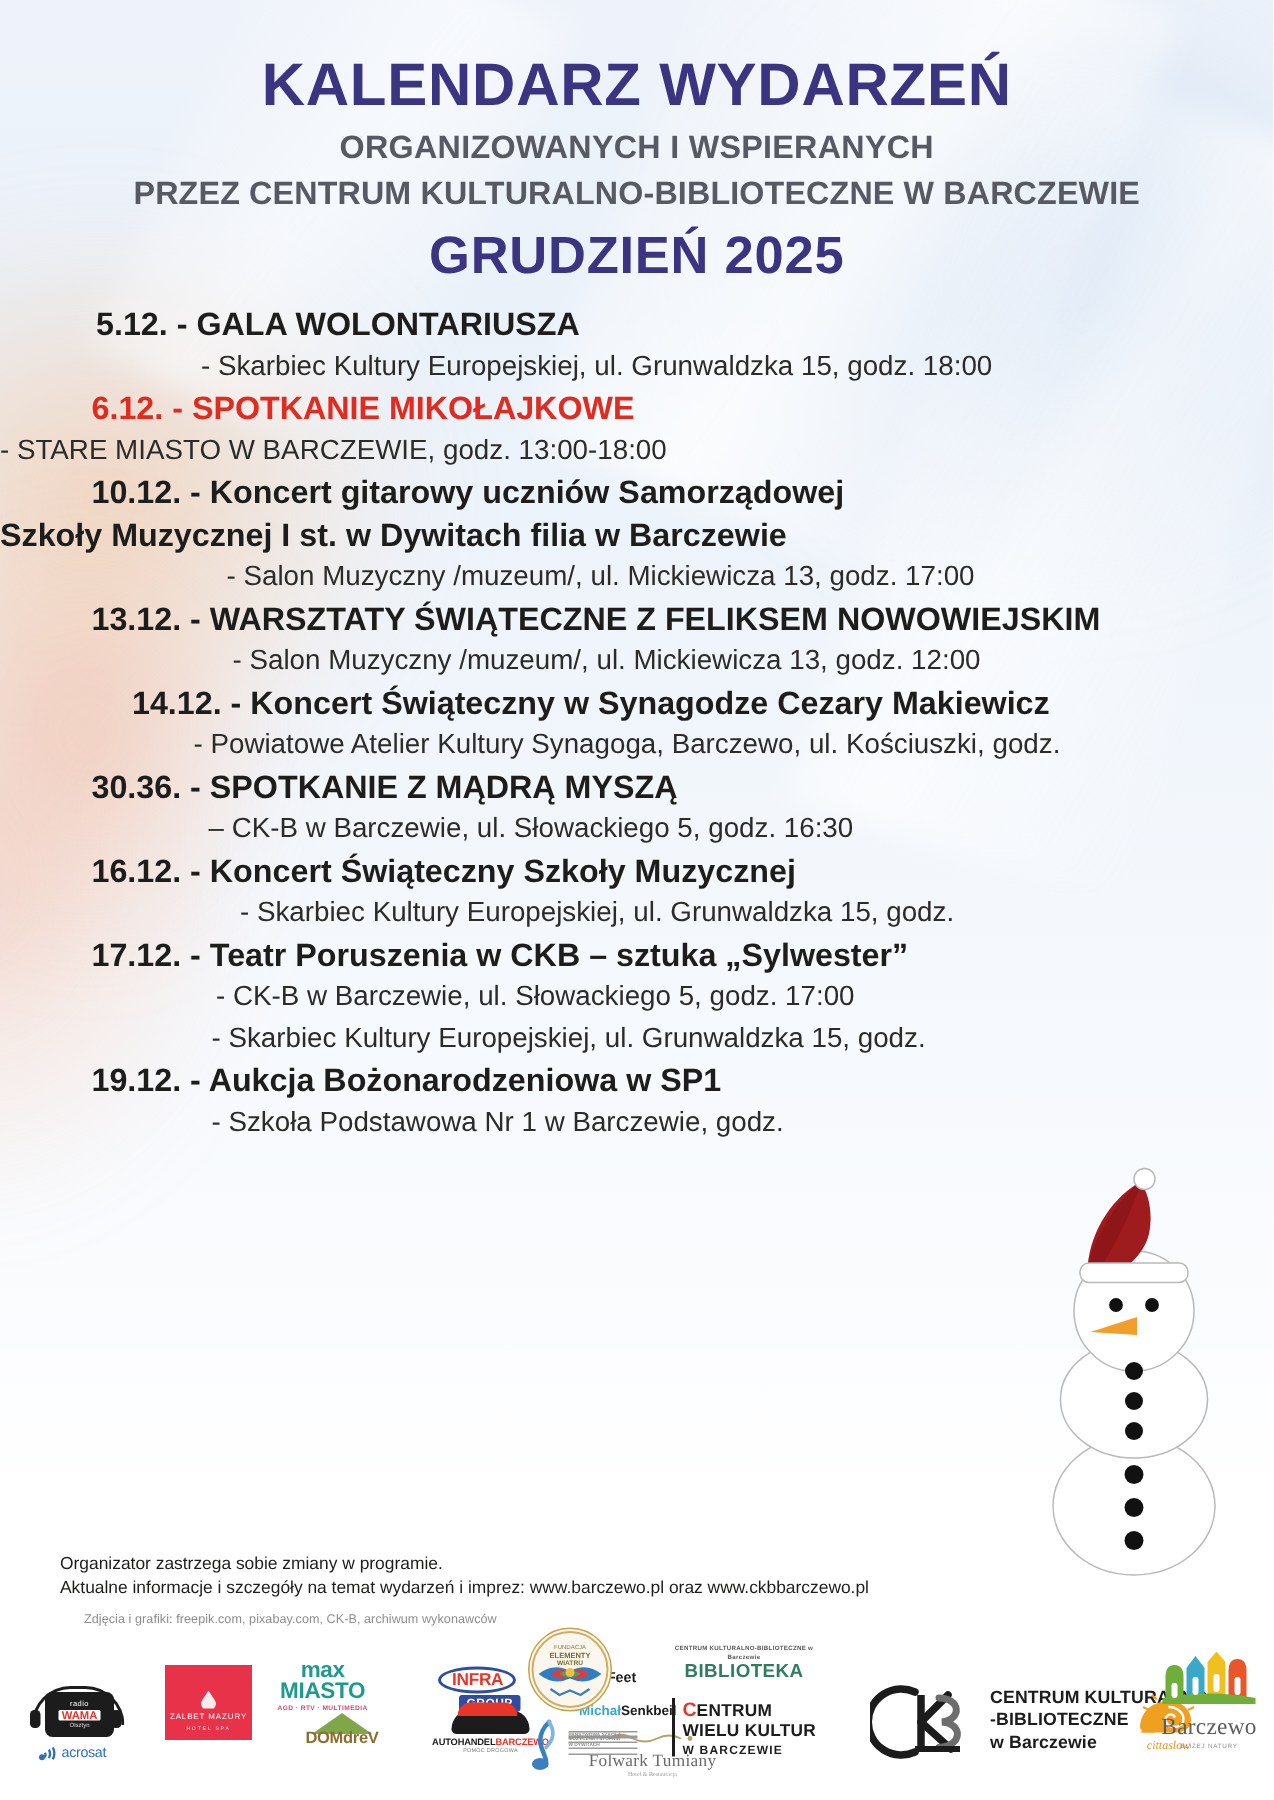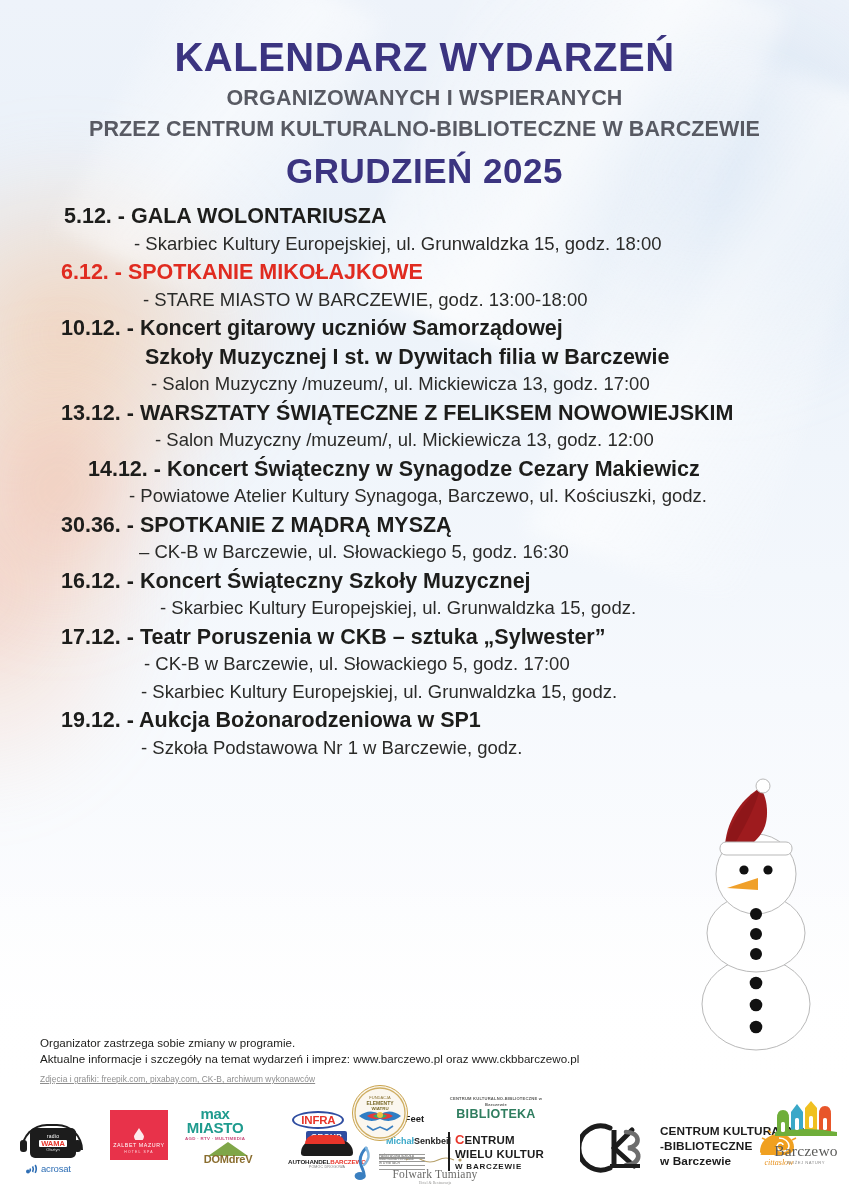--- a/index.html
+++ b/index.html
@@ -148,26 +148,25 @@
   .footer-note {
     position: absolute;
     left: 40px;
     top: 1035px;
     color: #1d1d1b;
     font-size: 11.6px;
     line-height: 1.42;
   }
   .credits {
     position: absolute;
-    left: 40px;
+    left: 56px;
     top: 1074px;
     color: #8d8d8d;
     font-size: 8.4px;
     letter-spacing: 0.05px;
-    text-decoration: underline;
   }
 
   
   .logos { position: absolute; left: 0; top: 1090px; width: 849px; height: 110px; }
   .logo { position: absolute; }
 
   
   .radio-badge {
     width: 46px; height: 30px; border-radius: 5px;
     background: #1c1c1c; color: #fff;
@@ -253,23 +252,23 @@
     <div class="title-main">KALENDARZ WYDARZEŃ</div>
     <div class="title-sub1">ORGANIZOWANYCH I WSPIERANYCH</div>
     <div class="title-sub2">PRZEZ CENTRUM KULTURALNO-BIBLIOTECZNE W BARCZEWIE</div>
     <div class="title-month">GRUDZIEŃ 2025</div>
   </div>
 
   <div class="events" id="events-container">
       <div class="ev-title" style="padding-left: 64px;">5.12. -  GALA WOLONTARIUSZA</div>
       <div class="ev-venue" style="padding-left: 134px;">- Skarbiec Kultury Europejskiej, ul. Grunwaldzka 15, godz. 18:00</div>
       <div class="ev-title red" style="padding-left: 61px;">6.12.  - SPOTKANIE MIKOŁAJKOWE</div>
-      <div class="ev-venue" style="padding-left: 143px;">- STARE MIASTO W BARCZEWIE, godz. 13:00-18:00</div>
+      <div class="ev-venue" style="">- STARE MIASTO W BARCZEWIE, godz. 13:00-18:00</div>
       <div class="ev-title" style="padding-left: 61px;">10.12. - Koncert gitarowy uczniów Samorządowej</div>
-      <div class="ev-cont" style="padding-left: 145px;">Szkoły Muzycznej I st. w Dywitach filia w Barczewie</div>
+      <div class="ev-cont" style="">Szkoły Muzycznej I st. w Dywitach filia w Barczewie</div>
       <div class="ev-venue" style="padding-left: 151px;">- Salon Muzyczny /muzeum/, ul. Mickiewicza 13, godz. 17:00</div>
       <div class="ev-title" style="padding-left: 61px;">13.12. - WARSZTATY ŚWIĄTECZNE Z FELIKSEM NOWOWIEJSKIM</div>
       <div class="ev-venue" style="padding-left: 155px;">- Salon Muzyczny /muzeum/, ul. Mickiewicza 13, godz. 12:00</div>
       <div class="ev-title" style="padding-left: 88px;">14.12.  - Koncert Świąteczny w Synagodze Cezary Makiewicz</div>
       <div class="ev-venue" style="padding-left: 129px;">- Powiatowe Atelier Kultury Synagoga, Barczewo, ul. Kościuszki, godz.</div>
       <div class="ev-title" style="padding-left: 61px;">30.36. - SPOTKANIE Z MĄDRĄ MYSZĄ</div>
       <div class="ev-venue" style="padding-left: 139px;">– CK-B w Barczewie, ul. Słowackiego 5, godz. 16:30</div>
       <div class="ev-title" style="padding-left: 61px;">16.12. -  Koncert Świąteczny Szkoły Muzycznej</div>
       <div class="ev-venue" style="padding-left: 160px;">- Skarbiec Kultury Europejskiej, ul. Grunwaldzka 15, godz.</div>
       <div class="ev-title" style="padding-left: 61px;">17.12. - Teatr Poruszenia w CKB – sztuka „Sylwester”</div>

